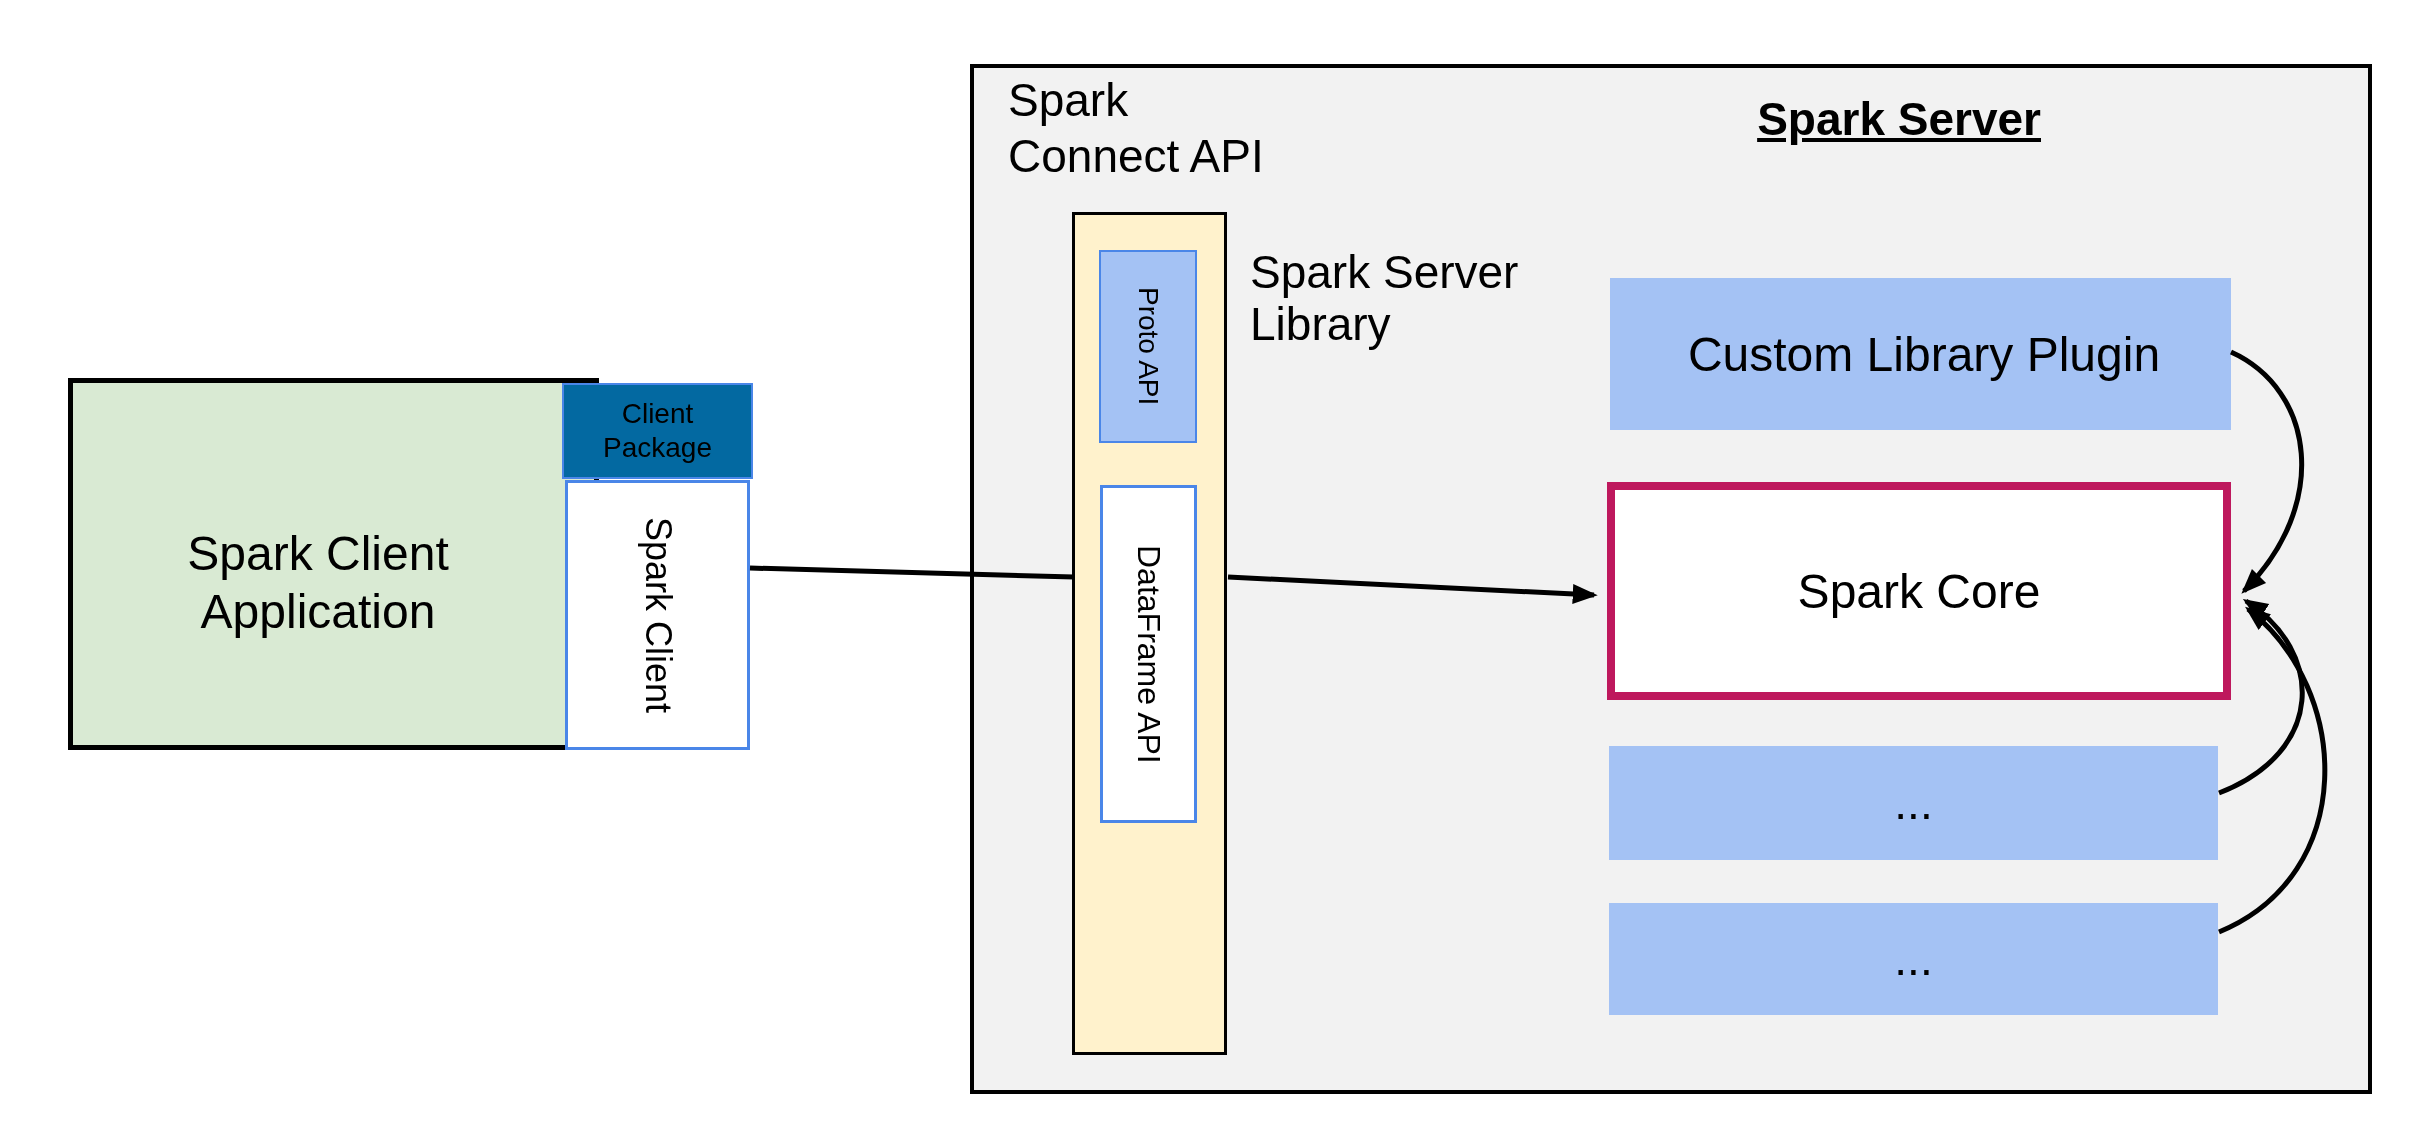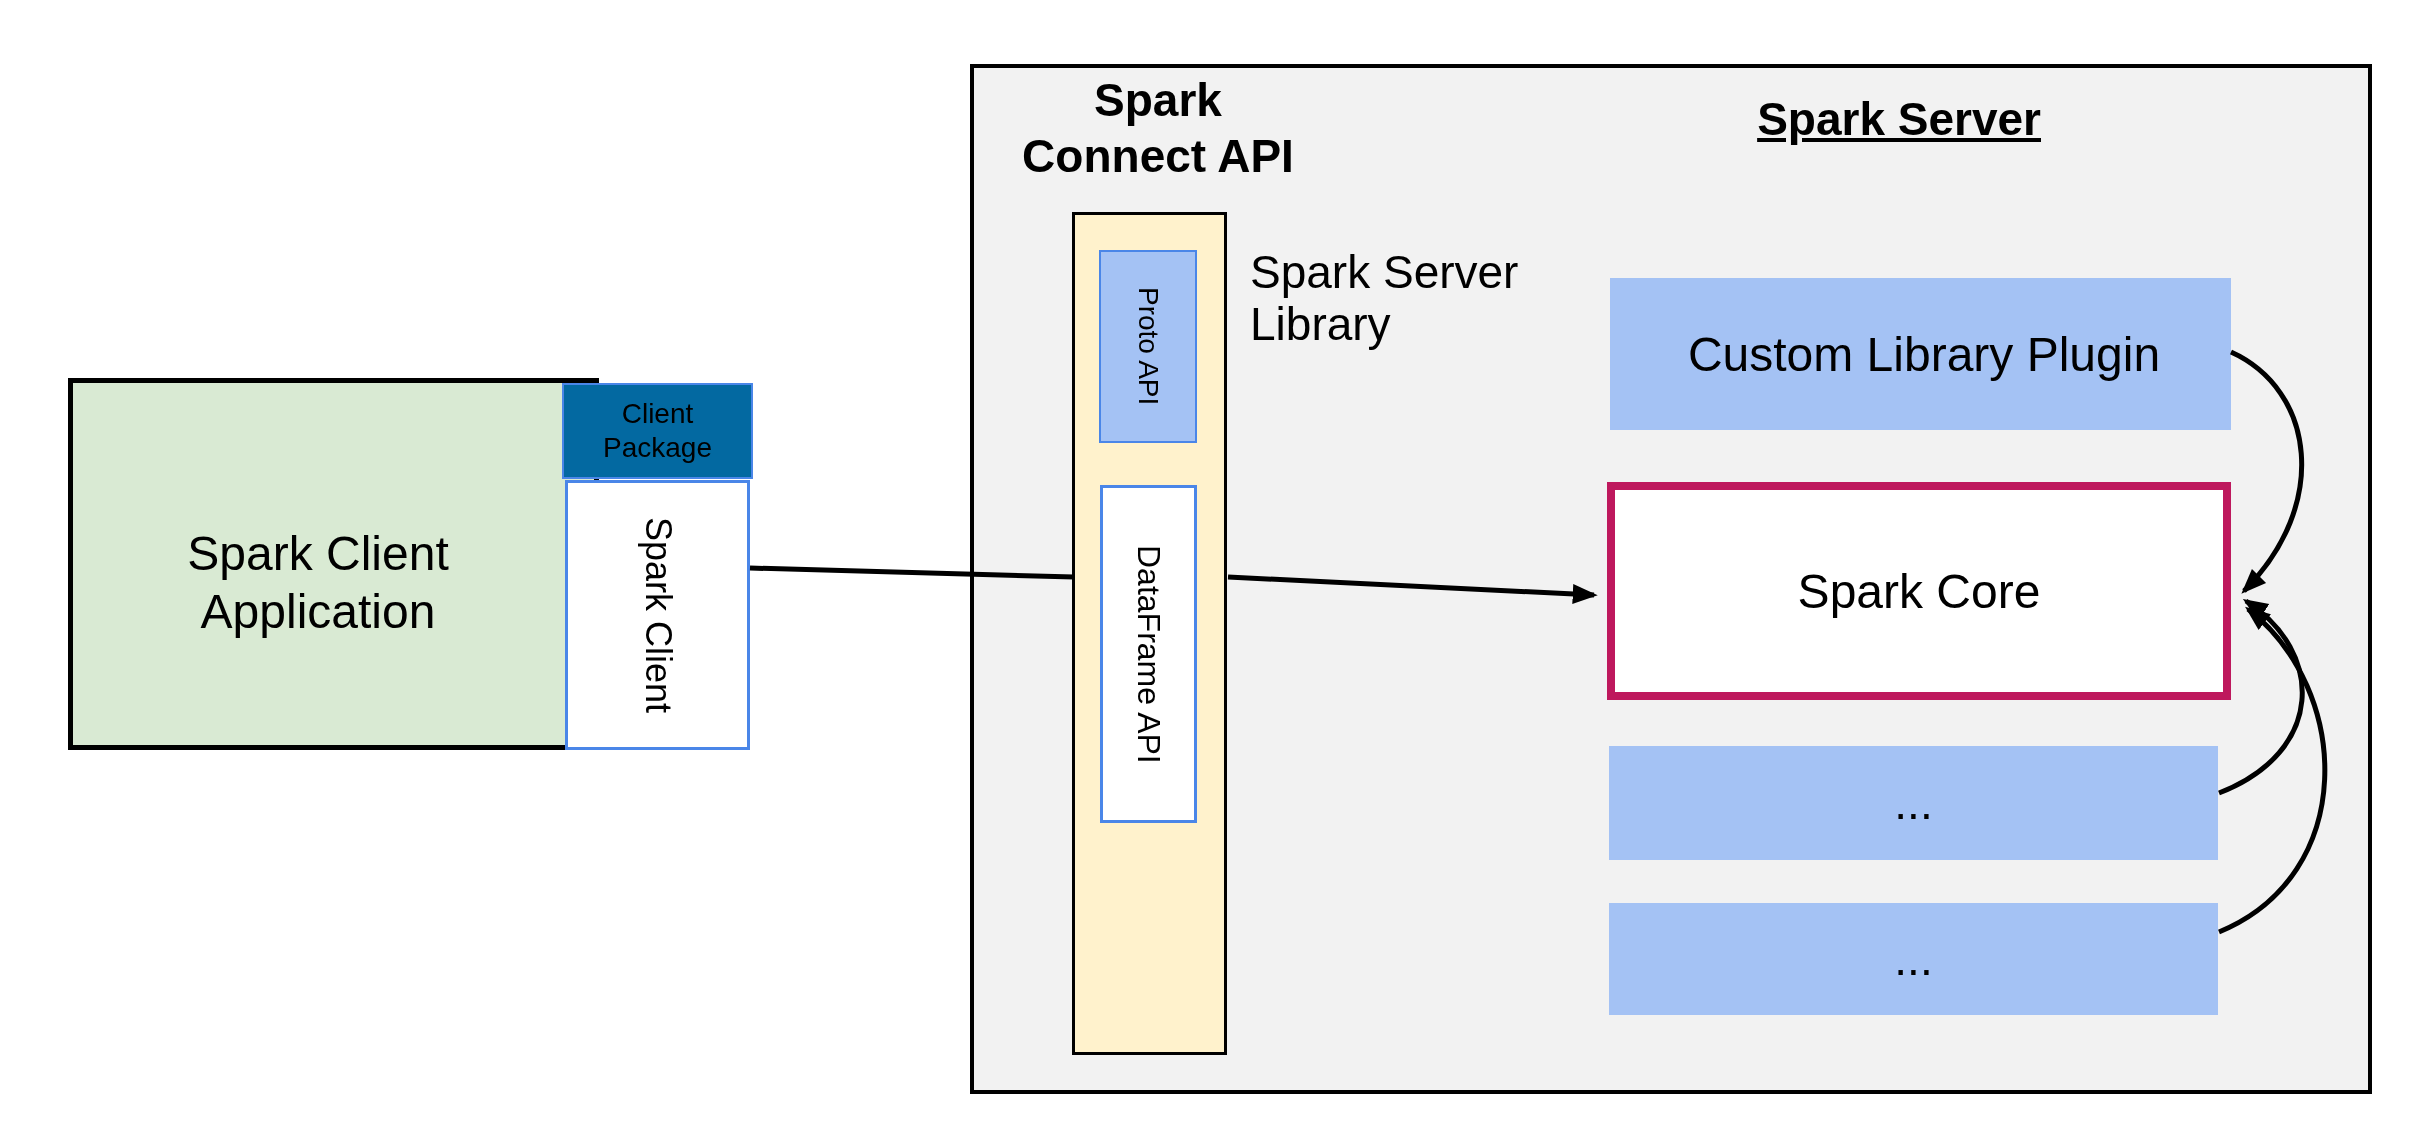--- a/index.html
+++ b/index.html
@@ -19,21 +19,21 @@
   .app-label span{display:inline-block;max-width:430px;margin-top:37px;}
 
   .pkg-box{left:562px;top:383px;width:191px;height:96px;background:#0369a1;border:2px solid #4A86E8;font-size:28px;line-height:34px;}
   .pkg-box span{display:inline-block;max-width:150px;}
 
   .client-box{left:565px;top:480px;width:185px;height:270px;background:#fff;border:3px solid #4A86E8;}
   .vtext{writing-mode:vertical-rl;text-orientation:mixed;}
   .client-box .vtext{font-size:36px;}
 
   
-  .connect-title{left:1008px;top:72px;width:300px;font-size:46px;line-height:56px;text-align:center;font-weight:bold;}
+  .connect-title{left:1008px;top:72px;width:300px;font-size:46px;line-height:56px;text-align:left;}
   .lib-label{left:1250px;top:246px;width:330px;font-size:46px;line-height:52px;text-align:left;}
 
   
   .lib-box{left:1072px;top:212px;width:155px;height:843px;background:#FFF2CC;border:3px solid #000;}
   .proto-box{left:1099px;top:250px;width:98px;height:193px;background:#A4C2F4;border:2px solid #4A86E8;}
   .proto-box .vtext{font-size:28px;}
   .df-box{left:1100px;top:485px;width:97px;height:338px;background:#fff;border:3px solid #4A86E8;}
   .df-box .vtext{font-size:32px;}
 
   

